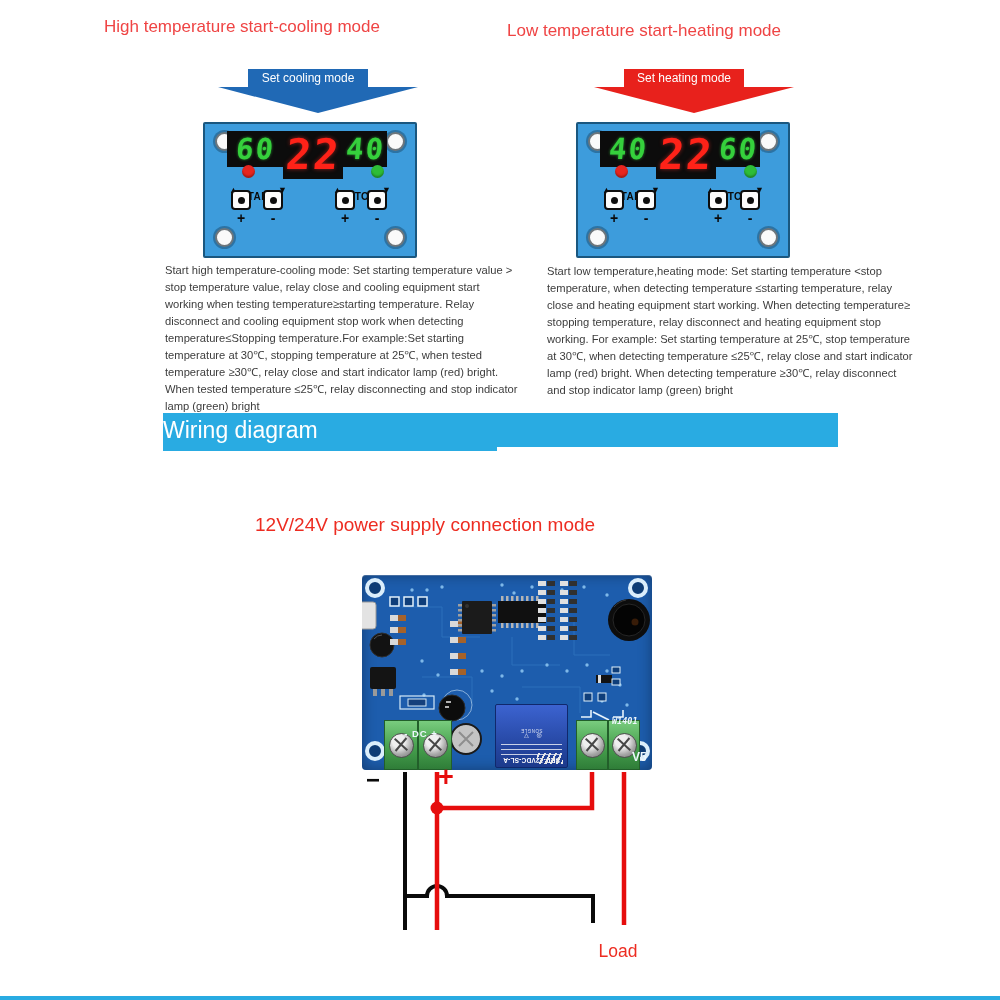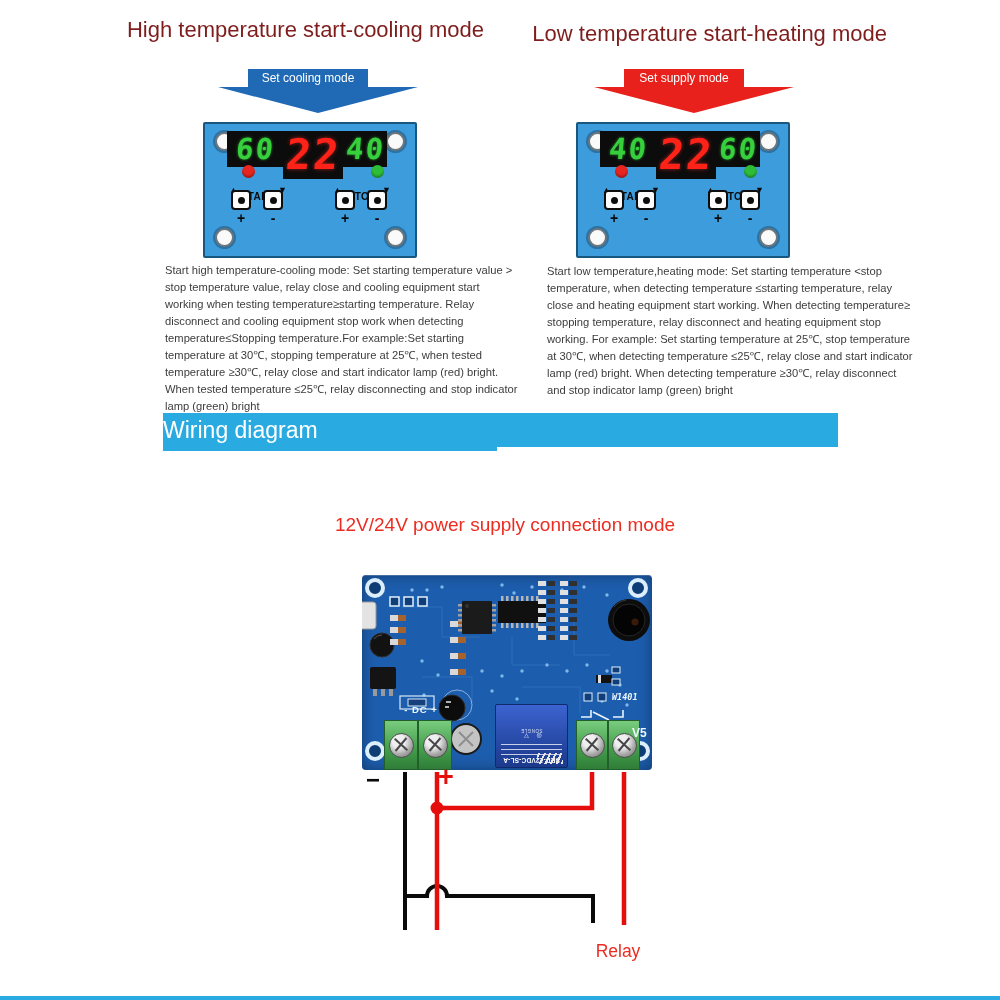--- a/index.html
+++ b/index.html
@@ -4,21 +4,21 @@
 <style>
   :root{
     --banner-blue:#29abe2; --arrow-blue:#2069b5; --arrow-red:#e8211c;
     --heading-red:#ed2c21; --panel-blue:#3d9cdc; --led-red:#e8251f; --led-green:#2ebd37;
     --digit-green:#35d03c; --digit-red:#ff2218; --pcb-blue:#1d5dad;
     --wire-red:#e60d0d; --wire-black:#0a0a0a; --terminal-green:#4caf55; --relay-blue:#2a4fbc;
   }
   html,body{margin:0;padding:0;background:#fff;}
   .page{position:relative;width:1000px;height:1000px;background:#fff;overflow:hidden;
         font-family:"Liberation Sans",sans-serif;}
-  .title{position:absolute;font-size:22px;color:#7f1d1d;text-align:right;white-space:nowrap;}
+  .title{position:absolute;font-size:17px;color:#ef4444;text-align:left;white-space:nowrap;}
   .title.left{left:104px;top:17px;width:380px;}
   .title.right{left:507px;top:21px;width:380px;}
 
   .arrow{position:absolute;width:220px;height:47px;top:68px;}
   .arrow svg{position:absolute;left:0;top:0;}
   .arrow-label{position:absolute;left:50px;top:3px;width:120px;text-align:center;
     color:#fff;font-size:12px;}
 
   
   .panel{position:absolute;top:122px;width:214px;height:136px;background:var(--panel-blue);
@@ -47,28 +47,28 @@
     align-items:center;justify-content:center;cursor:pointer;}
   .tact .dot{width:7px;height:7px;border-radius:50%;background:#0d0d0d;}
   .pm{position:absolute;top:86px;width:20px;text-align:center;font-size:14px;font-weight:bold;color:#0a0a0a;}
 
   .desc{position:absolute;font-size:11.2px;line-height:17px;color:#3c3c3c;white-space:pre-line;}
 
   .banner{position:absolute;left:163px;top:413px;width:675px;height:34px;background:var(--banner-blue);
     display:flex;align-items:center;justify-content:flex-start;color:#fff;font-size:23px;}
   .banner-tail{position:absolute;left:163px;top:446px;width:334px;height:5px;background:var(--banner-blue);}
 
-  .heading-red{position:absolute;left:255px;top:514px;width:500px;text-align:center;
+  .heading-red{position:absolute;left:255px;top:514px;width:500px;
     color:var(--heading-red);font-size:19px;}
 
   
   .board{position:absolute;left:362px;top:575px;width:290px;height:195px;background:var(--pcb-blue);
     border-radius:4px;box-shadow:inset 0 0 14px rgba(0,0,0,.35), inset 0 1px 0 rgba(255,255,255,.25);}
   .pcb-decor{position:absolute;left:0;top:0;width:290px;height:195px;}
-  .silk{position:absolute;color:#eef7fd;font-weight:bold;}
+  .silk{position:absolute;color:#eef7fd;font-weight:bold;margin-top:24px;}
   .silk.dc{left:34px;top:129px;width:50px;text-align:center;font-size:9.5px;letter-spacing:1px;}
   .silk.model{left:250px;top:117px;width:42px;font-size:8.5px;font-family:"DejaVu Sans Mono",monospace;font-style:italic;}
   .silk.version{left:270px;top:151px;font-size:12px;}
   .relay{position:absolute;left:133px;top:129px;width:73px;height:64px;
     background:linear-gradient(180deg,#3c63d0,#24459f 70%,#1c3a8c);
     border:1px solid #10286c;border-radius:2px;box-sizing:border-box;overflow:hidden;}
   .relay-inner{position:absolute;inset:0;transform:rotate(180deg);display:flex;flex-direction:column;
     align-items:center;padding-top:3px;}
   .relay-label{color:#fff;font-size:6.5px;font-weight:bold;letter-spacing:.2px;white-space:nowrap;}
   .relay-specs{margin-top:2px;width:85%;height:13px;
@@ -109,21 +109,21 @@
   <div class="arrow" style="left:198px">
     <svg width="220" height="47" viewBox="0 0 220 47">
       <polygon points="50,1 170,1 170,19 220,19 120,45 20,19 50,19" fill="#2069b5"></polygon>
     </svg>
     <span class="arrow-label">Set cooling mode</span>
   </div>
   <div class="arrow" style="left:574px">
     <svg width="220" height="47" viewBox="0 0 220 47">
       <polygon points="50,1 170,1 170,19 220,19 120,45 20,19 50,19" fill="#e8211c"></polygon>
     </svg>
-    <span class="arrow-label">Set supply mode</span>
+    <span class="arrow-label">Set heating mode</span>
   </div>
 
   <div class="panel" style="left:203px">
     <div class="screw tl"></div>
     <div class="screw tr"></div>
     <div class="screw bl"></div>
     <div class="screw br"></div>
     <div class="seg s1">
         <span class="digit green">60</span>
       </div>
@@ -432,16 +432,16 @@
   <svg class="wires" viewBox="0 0 1000 1000">
     <path d="M405,772 V930" stroke="#0a0a0a" stroke-width="4" fill="none"></path>
     <path d="M405,896 H427 A10,10 0 0 1 447,896 H593 V923" stroke="#0a0a0a" stroke-width="4" fill="none"></path>
     <path d="M437,772 V930" stroke="#e60d0d" stroke-width="4.5" fill="none"></path>
     <path d="M437,808 H592 V772" stroke="#e60d0d" stroke-width="4.5" fill="none"></path>
     <path d="M624,772 V925" stroke="#e60d0d" stroke-width="4.5" fill="none"></path>
     <circle cx="437" cy="808" r="6.5" fill="#e60d0d"></circle>
   </svg>
   <div class="wlabel minus">−</div>
   <div class="wlabel plus">+</div>
-  <div class="wlabel load">Relay</div>
+  <div class="wlabel load">Load</div>
 
   <div class="bottom-strip"></div>
 </div>
 
 </body></html>

